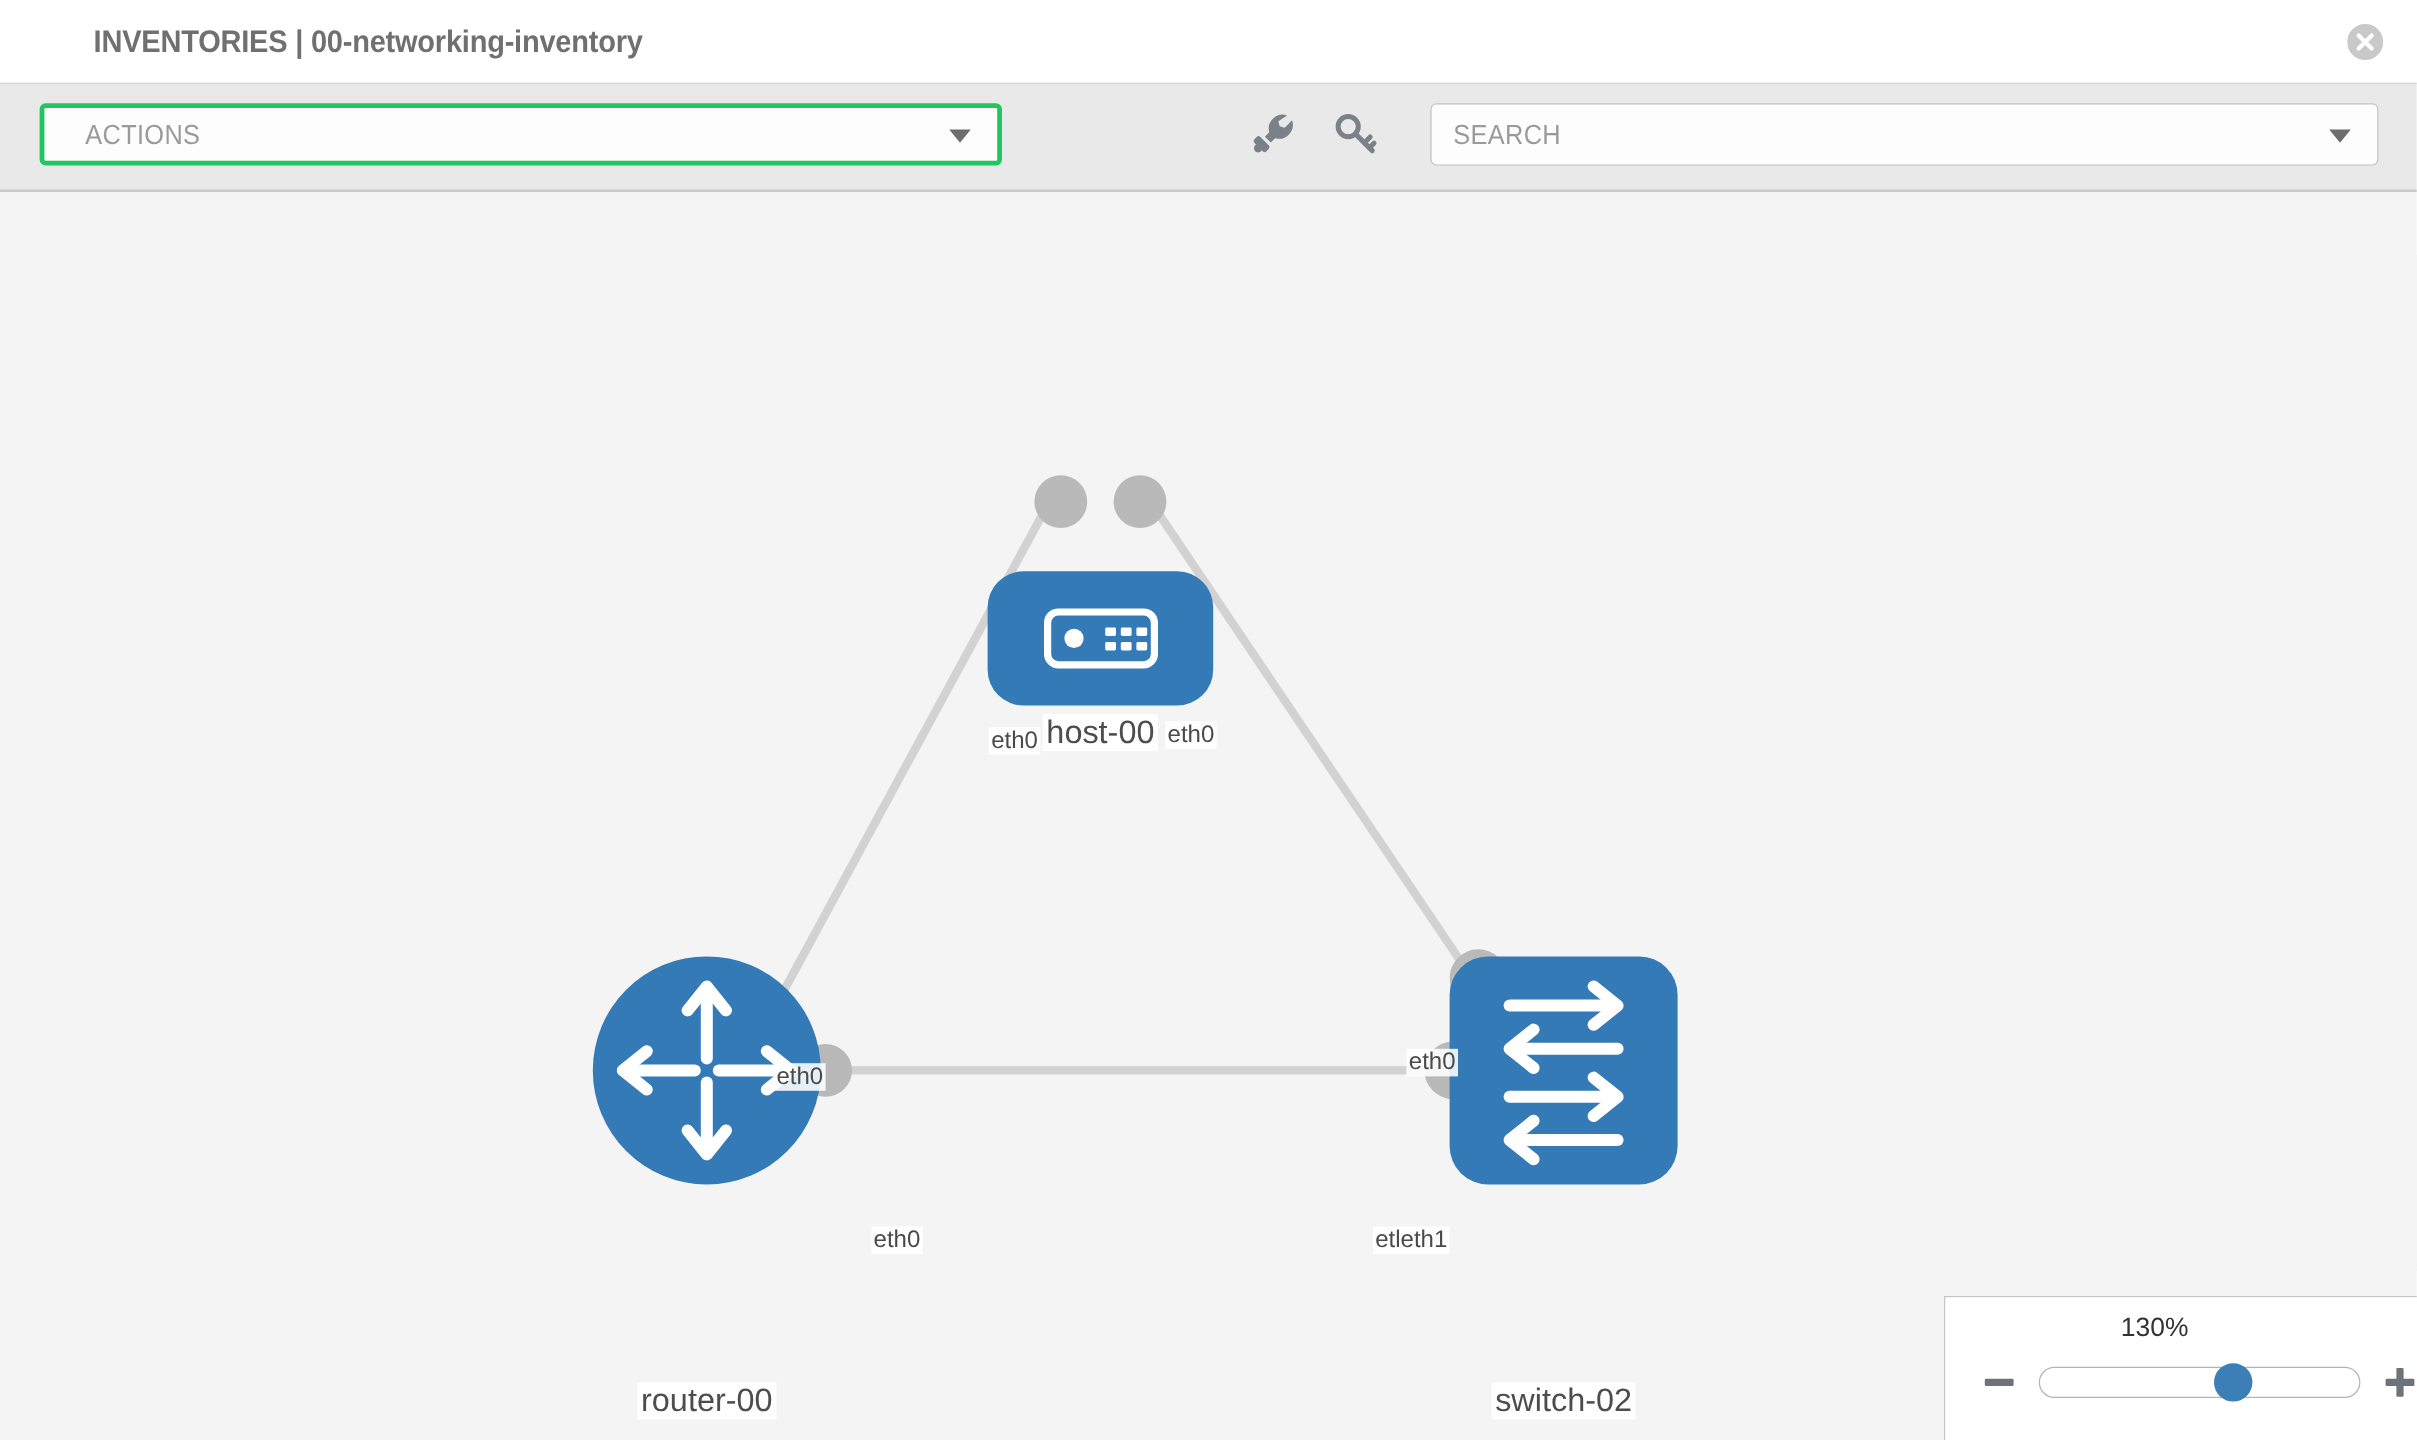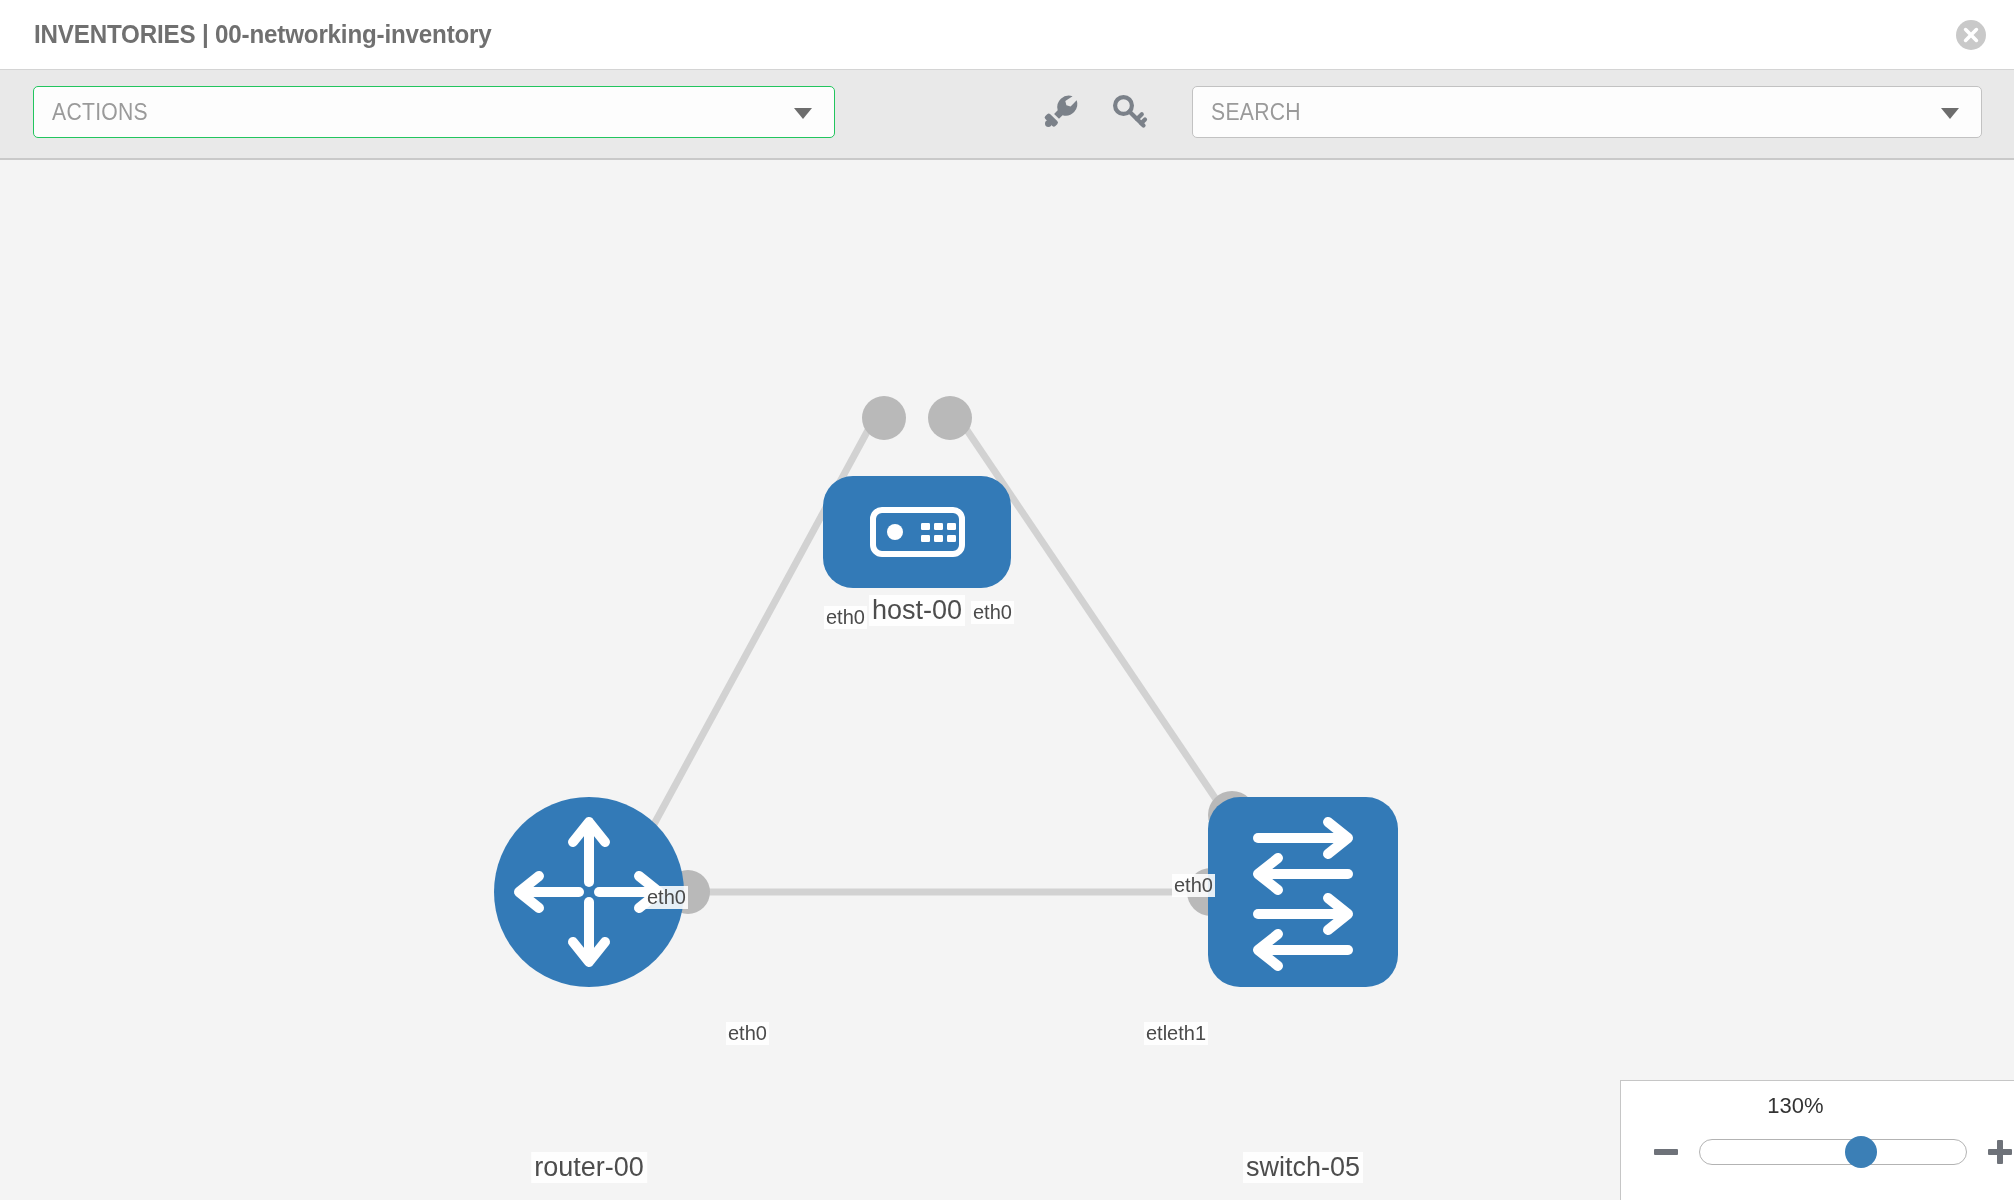--- a/index.html
+++ b/index.html
@@ -20,20 +20,21 @@
   }
 
   
   .header {
     position: absolute;
     top: 0; left: 0;
     width: 2014px; height: 69px;
     background: #ffffff;
     display: flex;
     align-items: center;
+    padding-left: 44px;
   }
   .header-title {
     margin-left: 34px;
     font-size: 26px;
     font-weight: bold;
     color: #707070;
     letter-spacing: -0.2px;
     white-space: nowrap;
     transform: scaleX(0.93);
     transform-origin: left center;
@@ -54,24 +55,25 @@
     width: 2014px; height: 91px;
     background: #e9e9e9;
     border-bottom: 2px solid #c9c9c9;
     border-top: 1px solid #d4d4d4;
   }
   .actions-select {
     position: absolute;
     left: 33px; top: 86px;
     width: 802px; height: 52px;
     background: #fdfdfd;
-    border: 1px solid #22c55e;
+    border: 4px solid #22c55e;
     border-radius: 5px;
     display: flex;
     align-items: center;
+    padding-left: 16px;
   }
   .actions-label {
     margin-left: 18px;
     font-size: 23px;
     color: #9a9a9a;
     letter-spacing: 0.3px;
     transform: scaleX(0.92);
     transform-origin: left center;
   }
   .caret {
@@ -328,21 +330,21 @@
 
     <div class="iface-label" style="left:824px; top:446px;">eth0</div>
     <div class="iface-label" style="left:971px; top:441px;">eth0</div>
     <div class="iface-label" style="left:645px; top:726px;">eth0</div>
     <div class="iface-label" style="left:1172px; top:714px;">eth0</div>
     <div class="iface-label" style="left:726px; top:862px;">eth0</div>
     <div class="iface-label" style="left:1144px; top:862px;">etleth1</div>
 
     <div class="node-label" style="left:917px; top:435px;">host-00</div>
     <div class="node-label" style="left:589px; top:992px;">router-00</div>
-    <div class="node-label" style="left:1303px; top:992px;">switch-05</div>
+    <div class="node-label" style="left:1303px; top:992px;">switch-02</div>
 
   </div>
 
   <div class="zoom-panel">
     <div class="zoom-value">130%</div>
     <div class="zoom-row">
       <div class="zoom-minus"></div>
       <div class="zoom-slider">
         <div class="zoom-track"></div>
         <div class="zoom-thumb" id="zoom-thumb" style="left: 146.32px; background: rgb(59, 127, 182);"></div>

